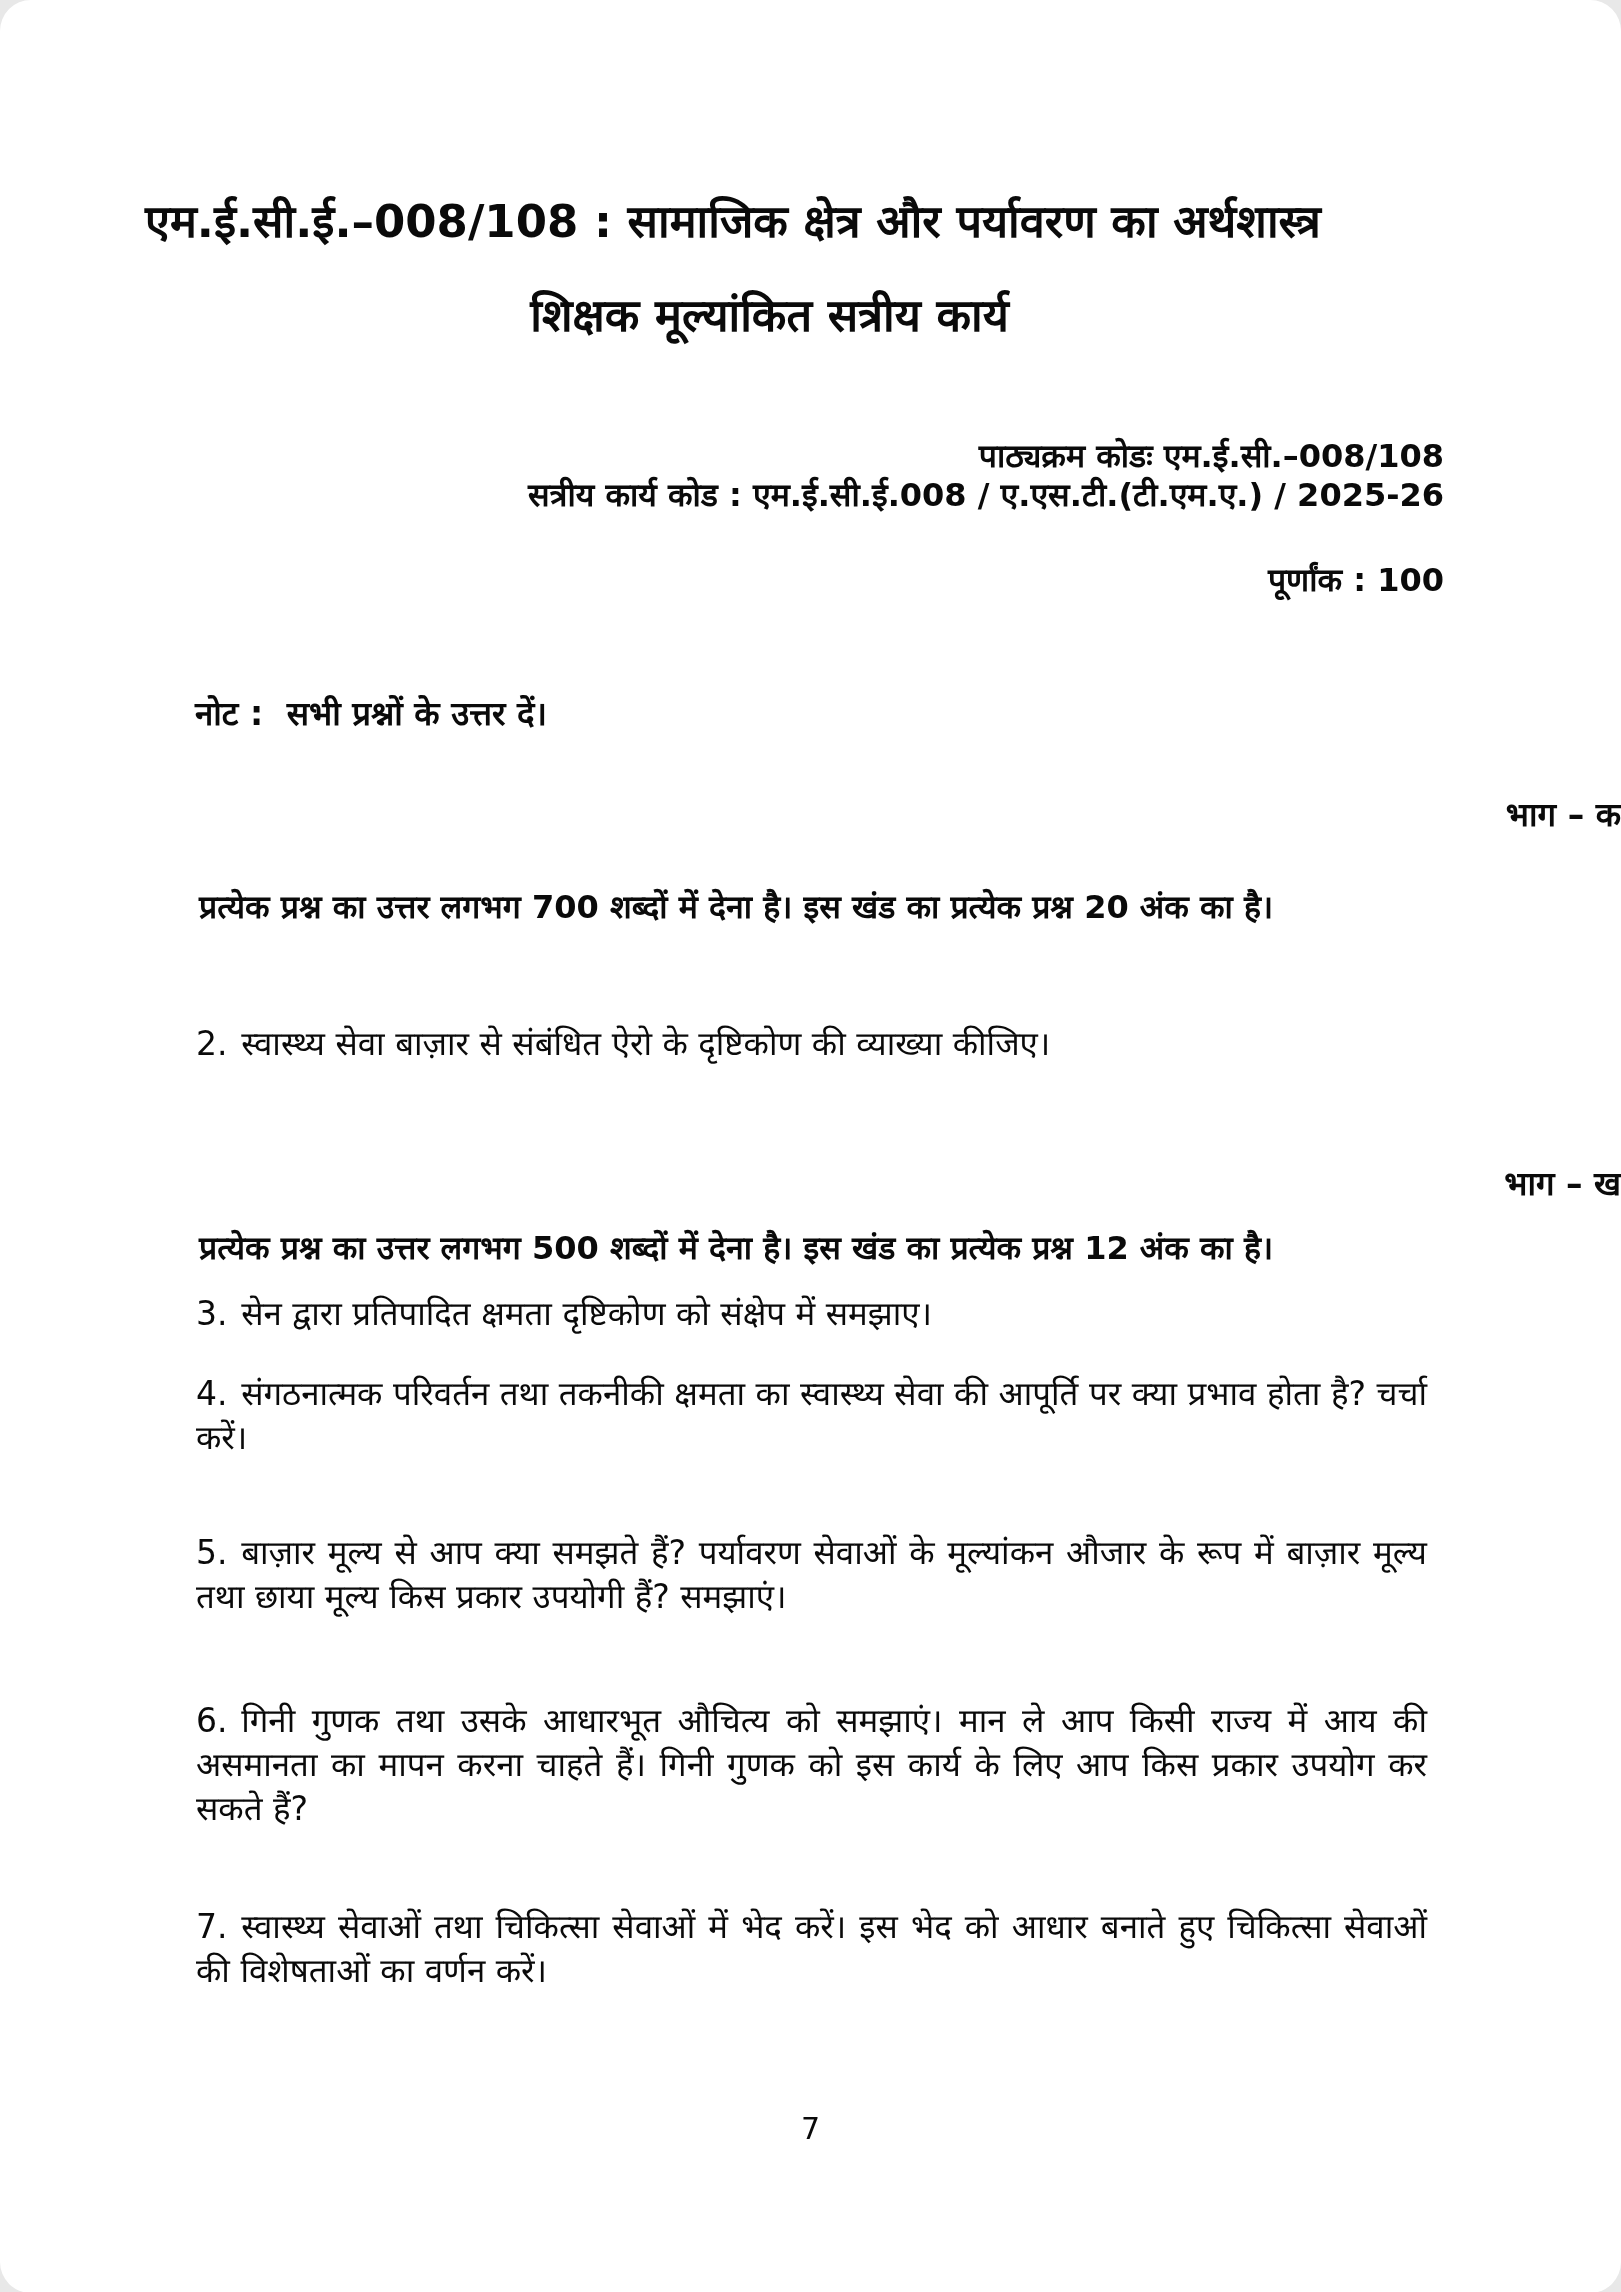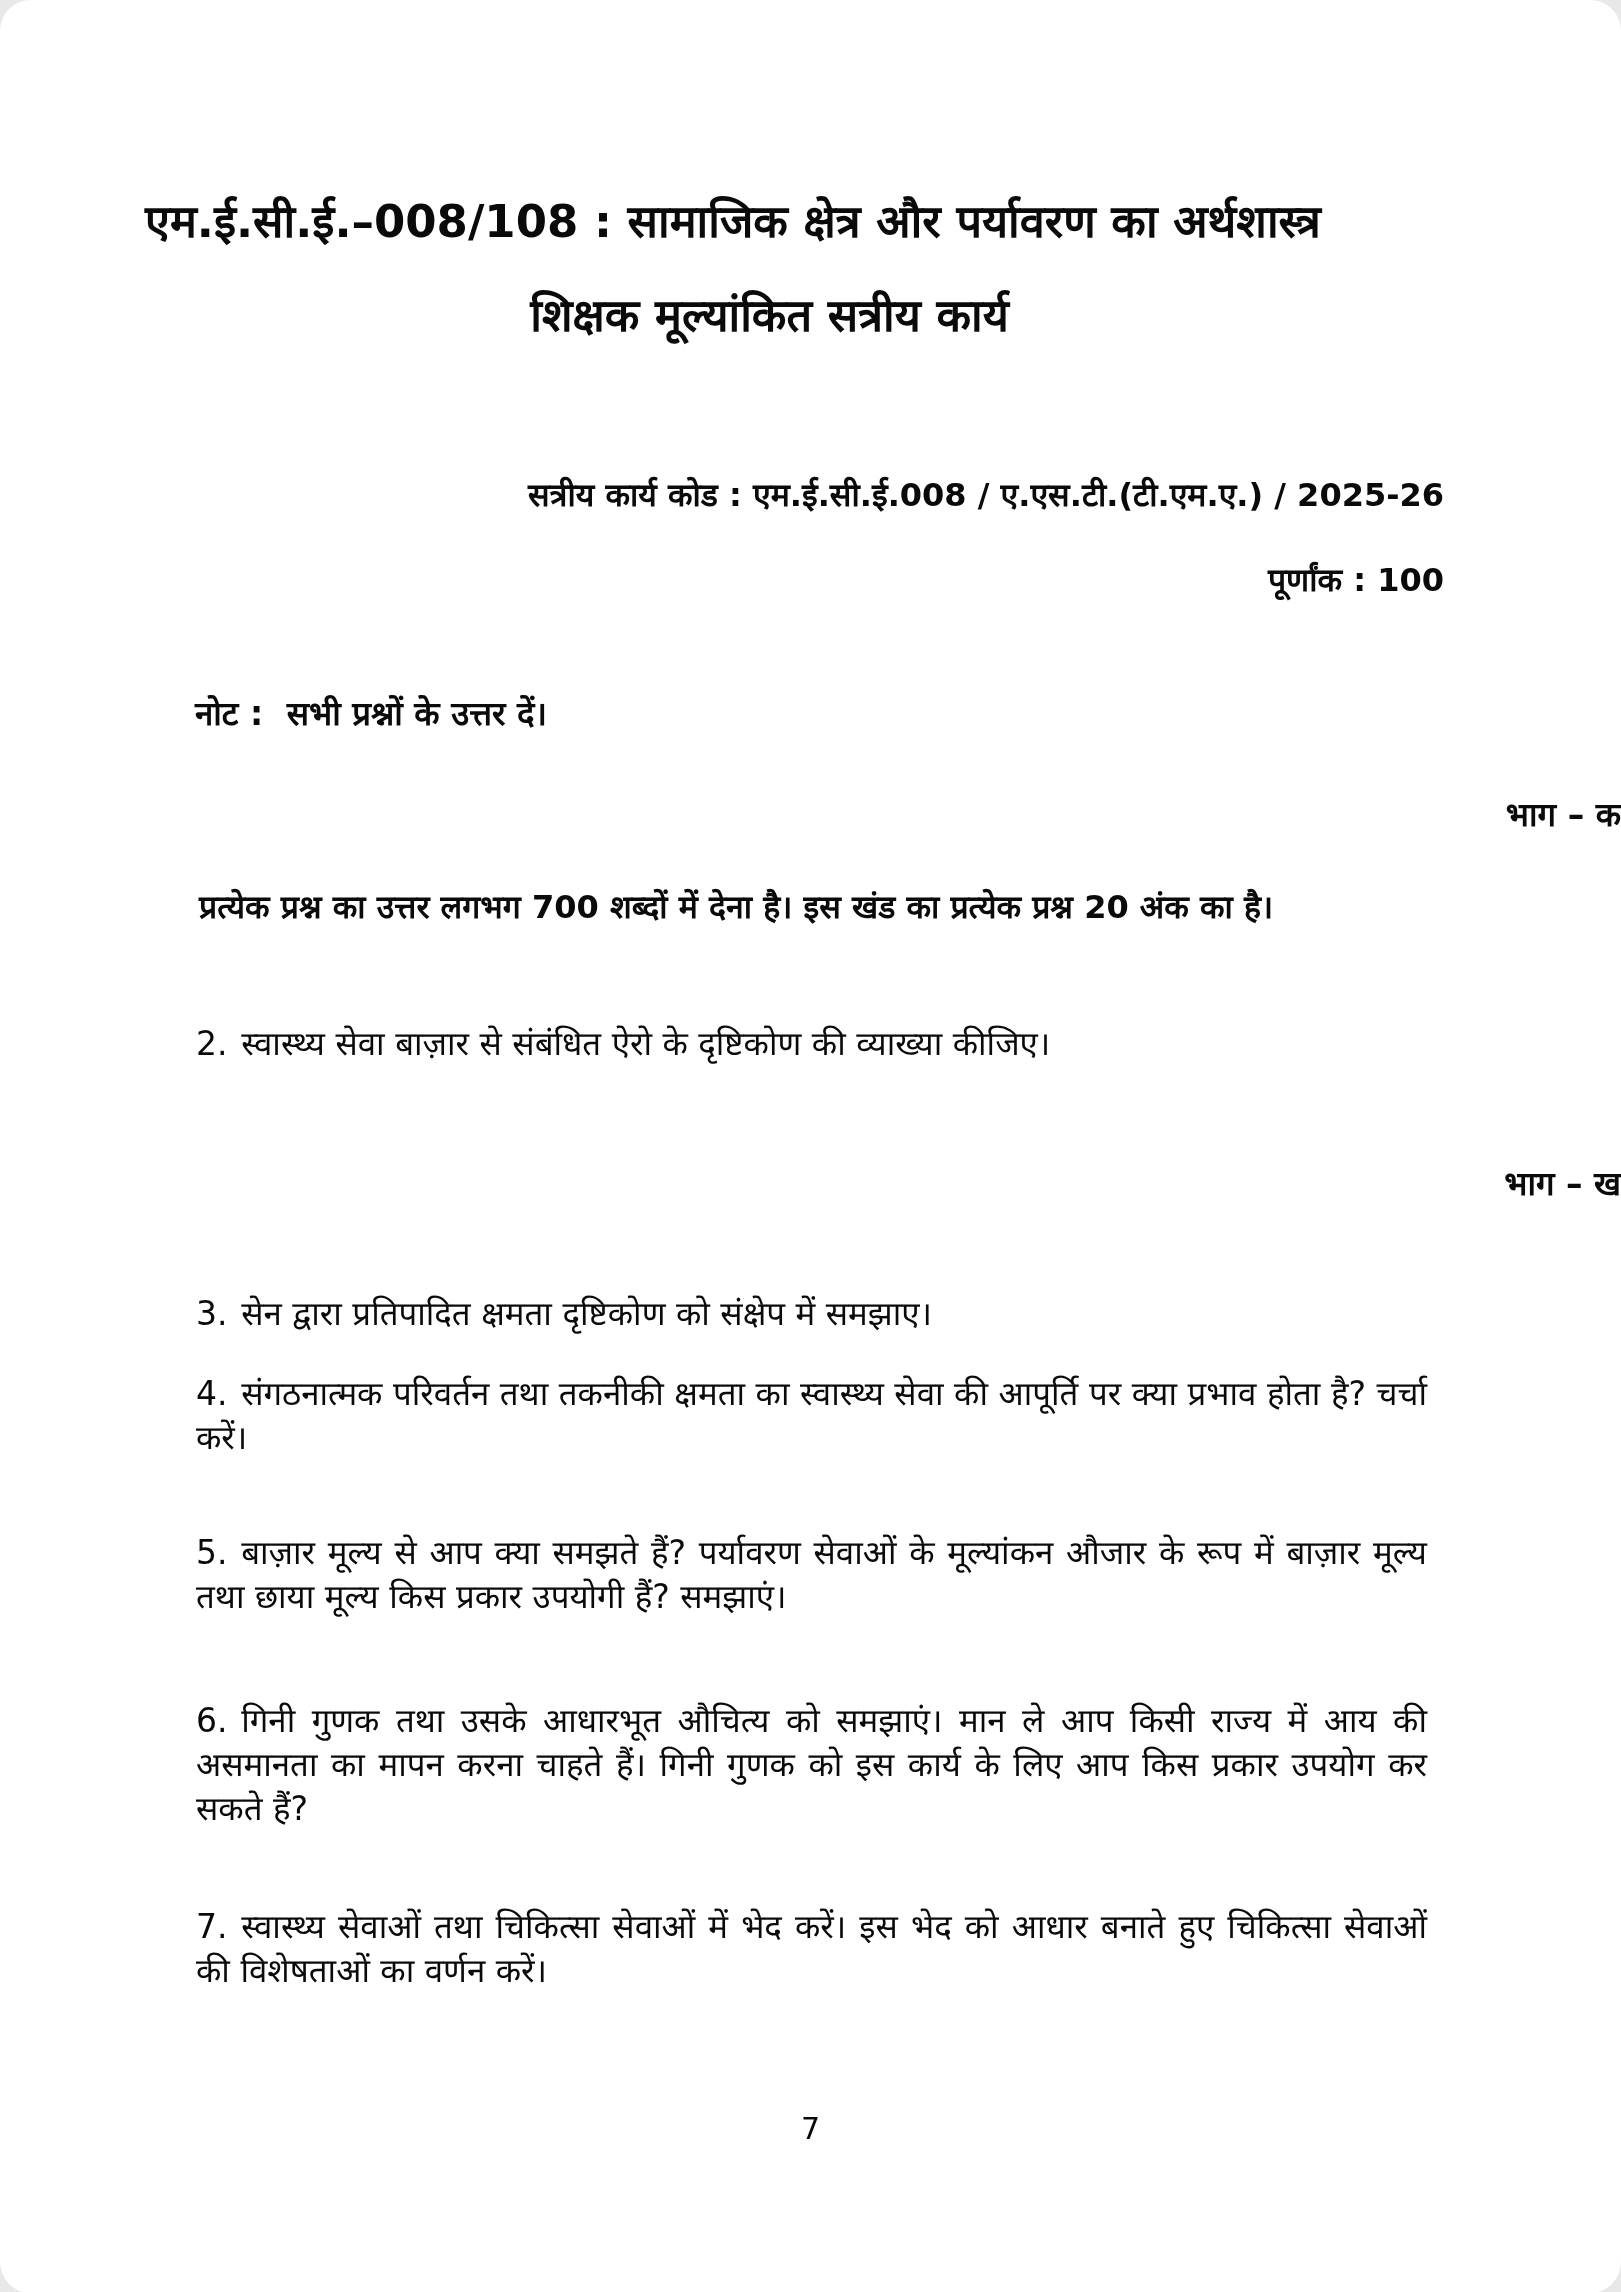--- a/index.html
+++ b/index.html
@@ -101,40 +101,42 @@
 </style>
 </head>
 <body>
 
 <div class="page">
 
   <div class="abs title-line title-1">एम.ई.सी.ई.–008/108 : सामाजिक क्षेत्र और पर्यावरण का अर्थशास्त्र</div>
 
   <div class="abs title-line title-2">शिक्षक मूल्यांकित सत्रीय कार्य</div>
 
+  <div class="abs meta-line meta-1">पाठ्यक्रम कोडः एम.ई.सी.–008/108</div>
 
   <div class="abs meta-line meta-2">सत्रीय कार्य कोड : एम.ई.सी.ई.008 / ए.एस.टी.(टी.एम.ए.) / 2025-26</div>
 
   <div class="abs meta-line meta-3">पूर्णांक : 100</div>
 
   <div class="abs note-line">
     <span class="note-label">नोट :</span><span>सभी प्रश्नों के उत्तर दें।</span>
   </div>
 
   <div class="abs section-heading heading-1">भाग – क</div>
 
   <div class="abs instruction instr-1">प्रत्येक प्रश्न का उत्तर लगभग 700 शब्दों में देना है। इस खंड का प्रत्येक प्रश्न 20 अंक का है।</div>
 
 
   <div class="abs question q-2">
     <span class="qnum">2.</span><span>स्वास्थ्य सेवा बाज़ार से संबंधित ऐरो के दृष्टिकोण की व्याख्या कीजिए।</span>
   </div>
 
   <div class="abs section-heading heading-2">भाग – ख</div>
 
+  <div class="abs instruction instr-2">प्रत्येक प्रश्न का उत्तर लगभग 500 शब्दों में देना है। इस खंड का प्रत्येक प्रश्न 12 अंक का है।</div>
 
   <div class="abs question q-3">
     <span class="qnum">3.</span><span>सेन द्वारा प्रतिपादित क्षमता दृष्टिकोण को संक्षेप में समझाए।</span>
   </div>
 
   <div class="abs question q-4">
     <span class="qnum">4.</span><span>संगठनात्मक परिवर्तन तथा तकनीकी क्षमता का स्वास्थ्य सेवा की आपूर्ति पर क्या प्रभाव होता है? चर्चा करें।</span>
   </div>
 
   <div class="abs question q-5">

